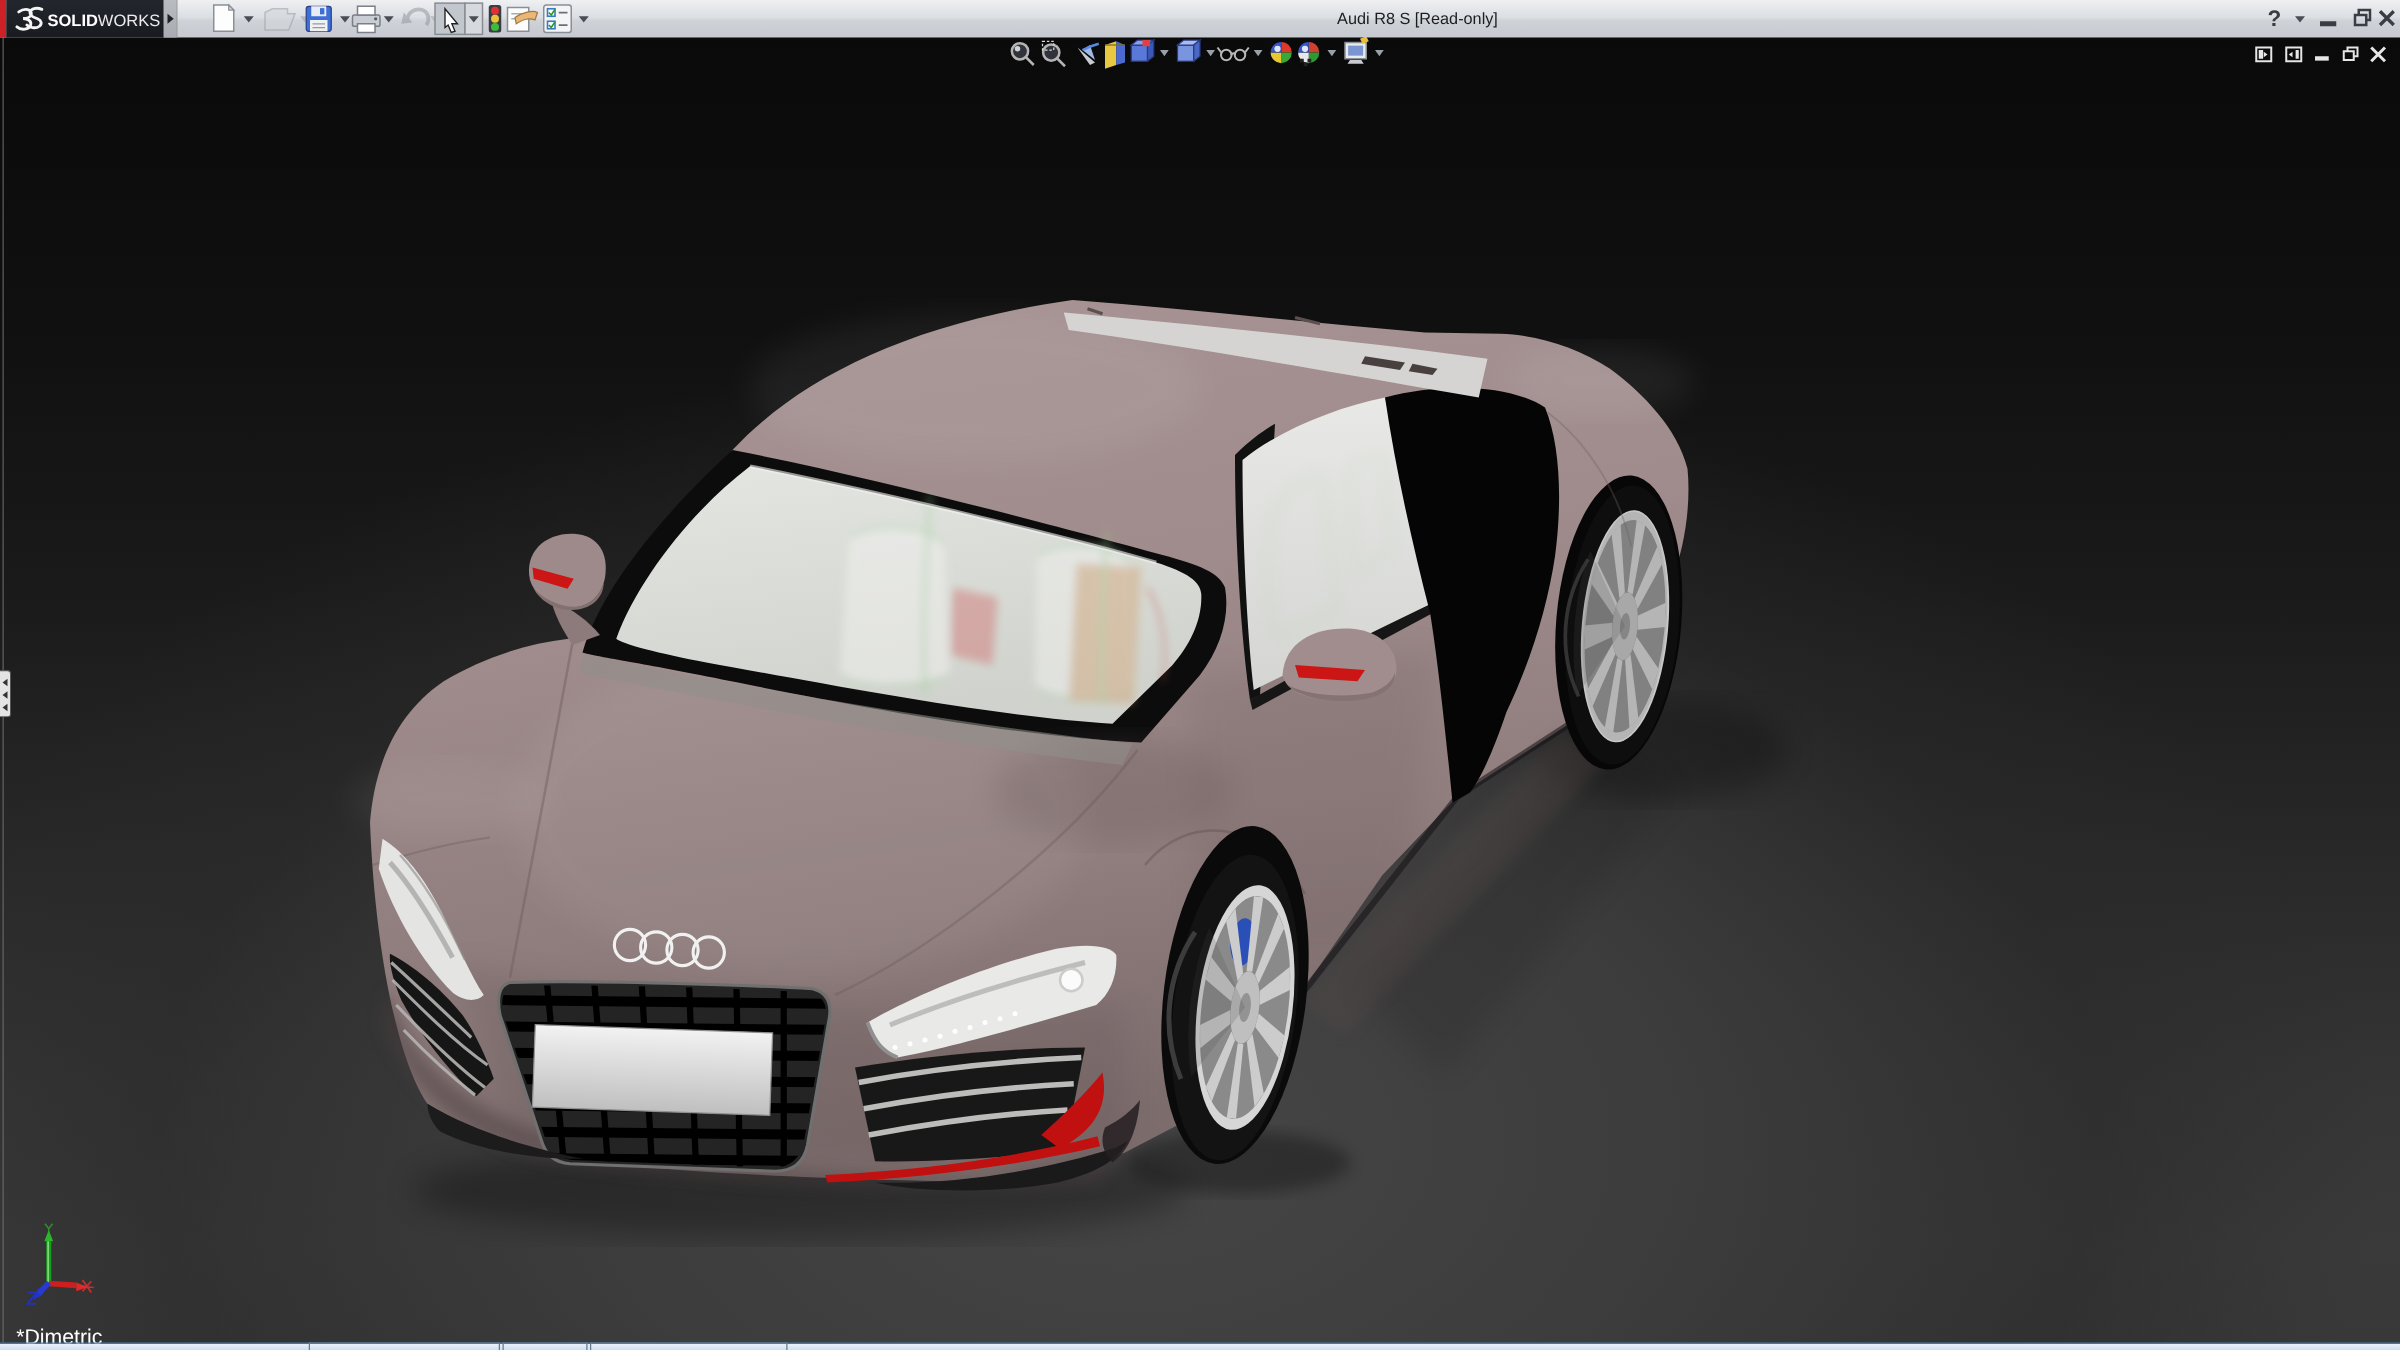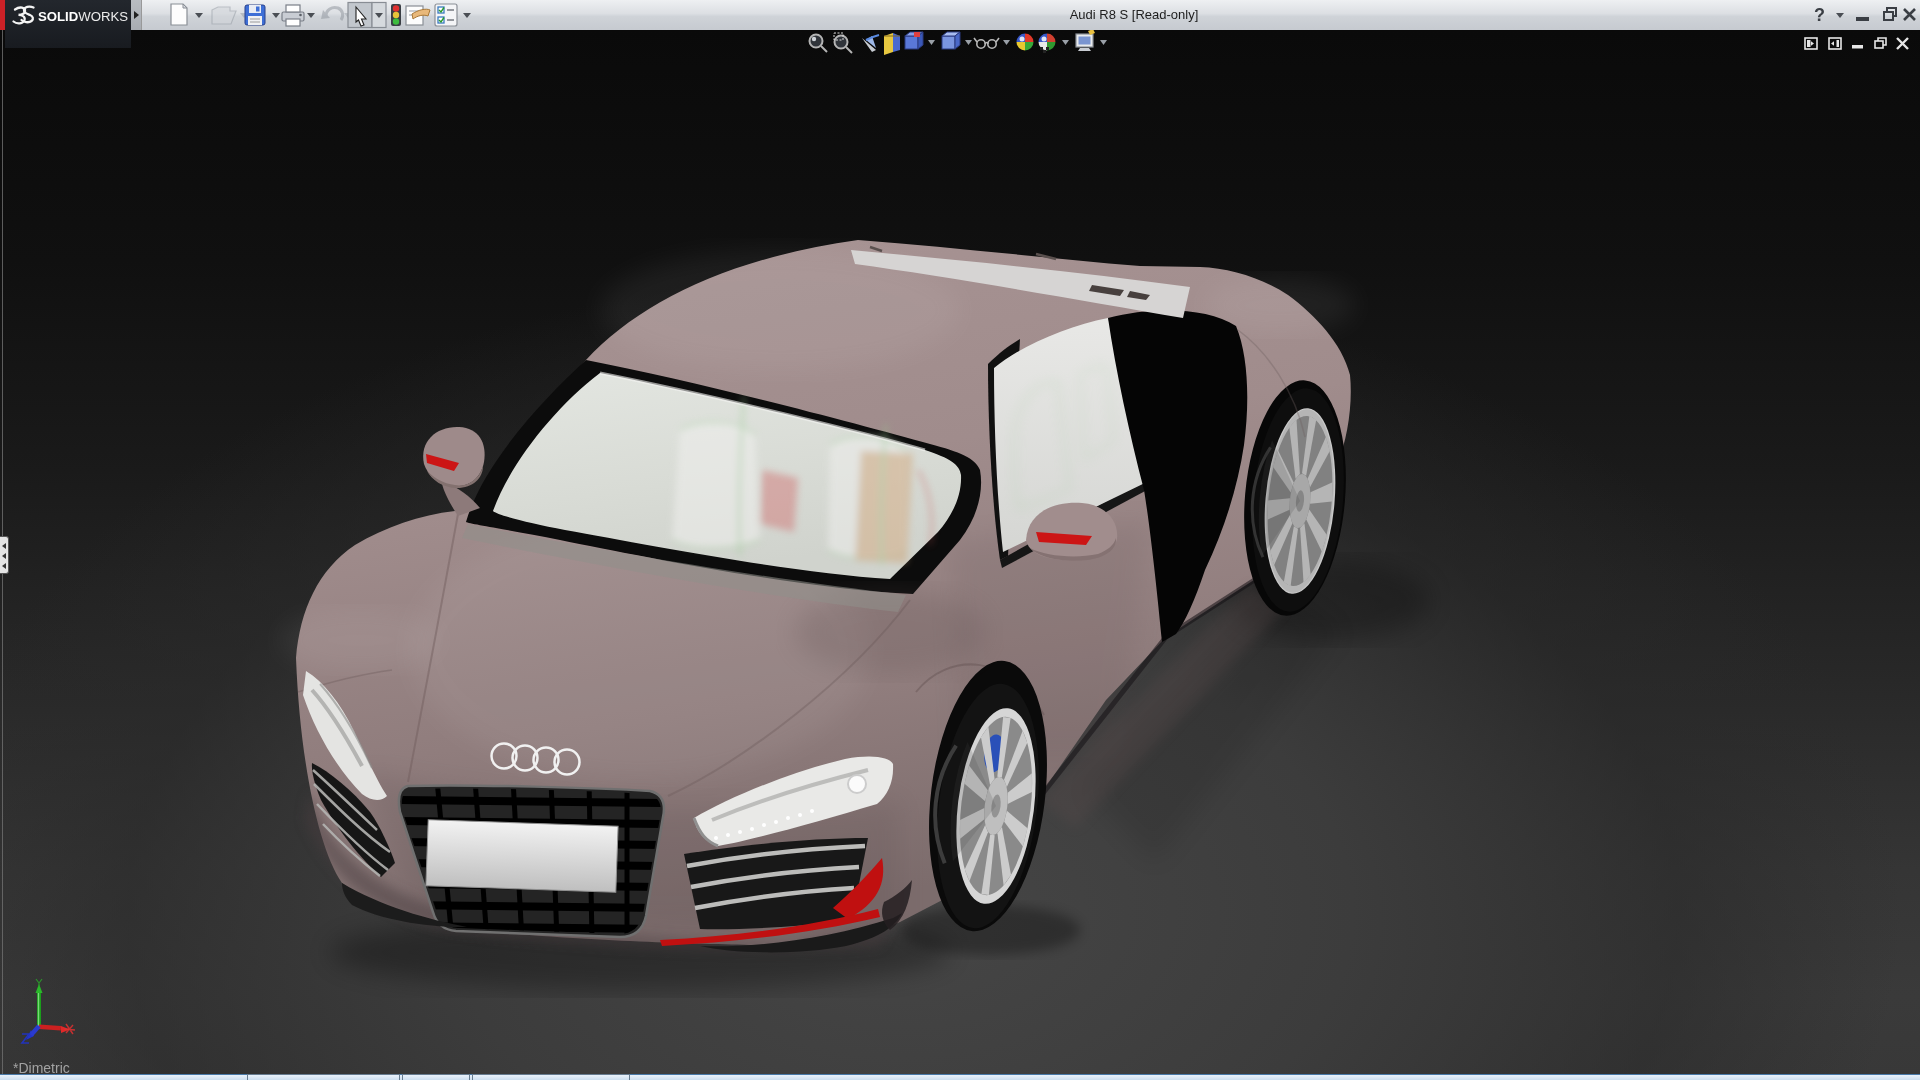--- a/index.html
+++ b/index.html
@@ -1,30 +1,30 @@
 <!DOCTYPE html>
 <html><head>
 <meta charset="utf-8">
 <style>
   html,body{margin:0;padding:0;width:1920px;height:1080px;overflow:hidden;background:#000;}
   *{box-sizing:border-box;}
   body{font-family:"Liberation Sans",sans-serif;}
   #titlebar{position:absolute;left:0;top:0;width:1920px;height:30px;
     background:linear-gradient(180deg,#eef0f2 0%,#dcdfe3 45%,#cfd3d8 55%,#c6cad0 100%);}
   #redstripe{position:absolute;left:0;top:0;width:5px;height:30px;background:#cc2127;}
-  #logoblock{position:absolute;left:5px;top:0;width:126px;height:48px;background:linear-gradient(180deg,#23272d,#181b20);}
+  #logoblock{position:absolute;left:5px;top:0;width:126px;height:30px;background:linear-gradient(180deg,#23272d,#181b20);}
   #logoarrow{position:absolute;left:131px;top:0;width:11px;height:30px;background:linear-gradient(180deg,#b9bdc2,#a8acb2);border-right:1px solid #999;}
   #title{position:absolute;left:1134px;top:7px;transform:translateX(-50%);font-size:13px;color:#1d1d1d;}
   #viewport{position:absolute;left:0;top:30px;width:1920px;height:1050px;
     background:radial-gradient(1250px 800px at 47% 84%, rgba(70,70,70,1) 0%, rgba(60,60,60,1) 36%, rgba(42,42,42,0.55) 62%, rgba(30,30,30,0) 80%),
       linear-gradient(180deg,#0a0a0a 0%,#101010 22%,#1a1a1a 42%,#282828 62%,#353535 80%,#3a3a3a 92%,#383838 100%);}
   #vpline{position:absolute;left:2px;top:30px;width:1px;height:1044px;background:#707070;opacity:.8;}
   #lefttab{position:absolute;left:0px;top:536px;width:9px;height:38px;background:#e4e4e4;border-radius:0 3px 3px 0;border:1px solid #555;border-left:none;}
   .ltri{position:absolute;left:2px;width:0;height:0;border-top:3px solid transparent;border-bottom:3px solid transparent;border-right:4px solid #333;}
-  #dimetric{position:absolute;left:13px;top:1060px;font-size:14px;color:#a3a3a3;}
+  #dimetric{position:absolute;left:13px;top:1060px;font-size:17px;color:#ffffff;}
   #statusbar{position:absolute;left:0;top:1074px;width:1920px;height:6px;background:linear-gradient(180deg,#eaf2fb,#cddff0);border-top:1px solid #4a7aa8;}
   .statseg{position:absolute;top:1074px;height:6px;border-left:1px solid #677c90;border-right:1px solid #677c90;border-top:1px solid #677c90;}
 </style>
 </head>
 <body>
 <div id="viewport"></div>
 <div id="carwrap" style="position:absolute;left:0;top:30px;">
 <svg width="1920" height="1050" viewBox="0 30 1920 1050">
   <defs>
     <linearGradient id="bodyG" x1="0" y1="0" x2="0.22" y2="1">

